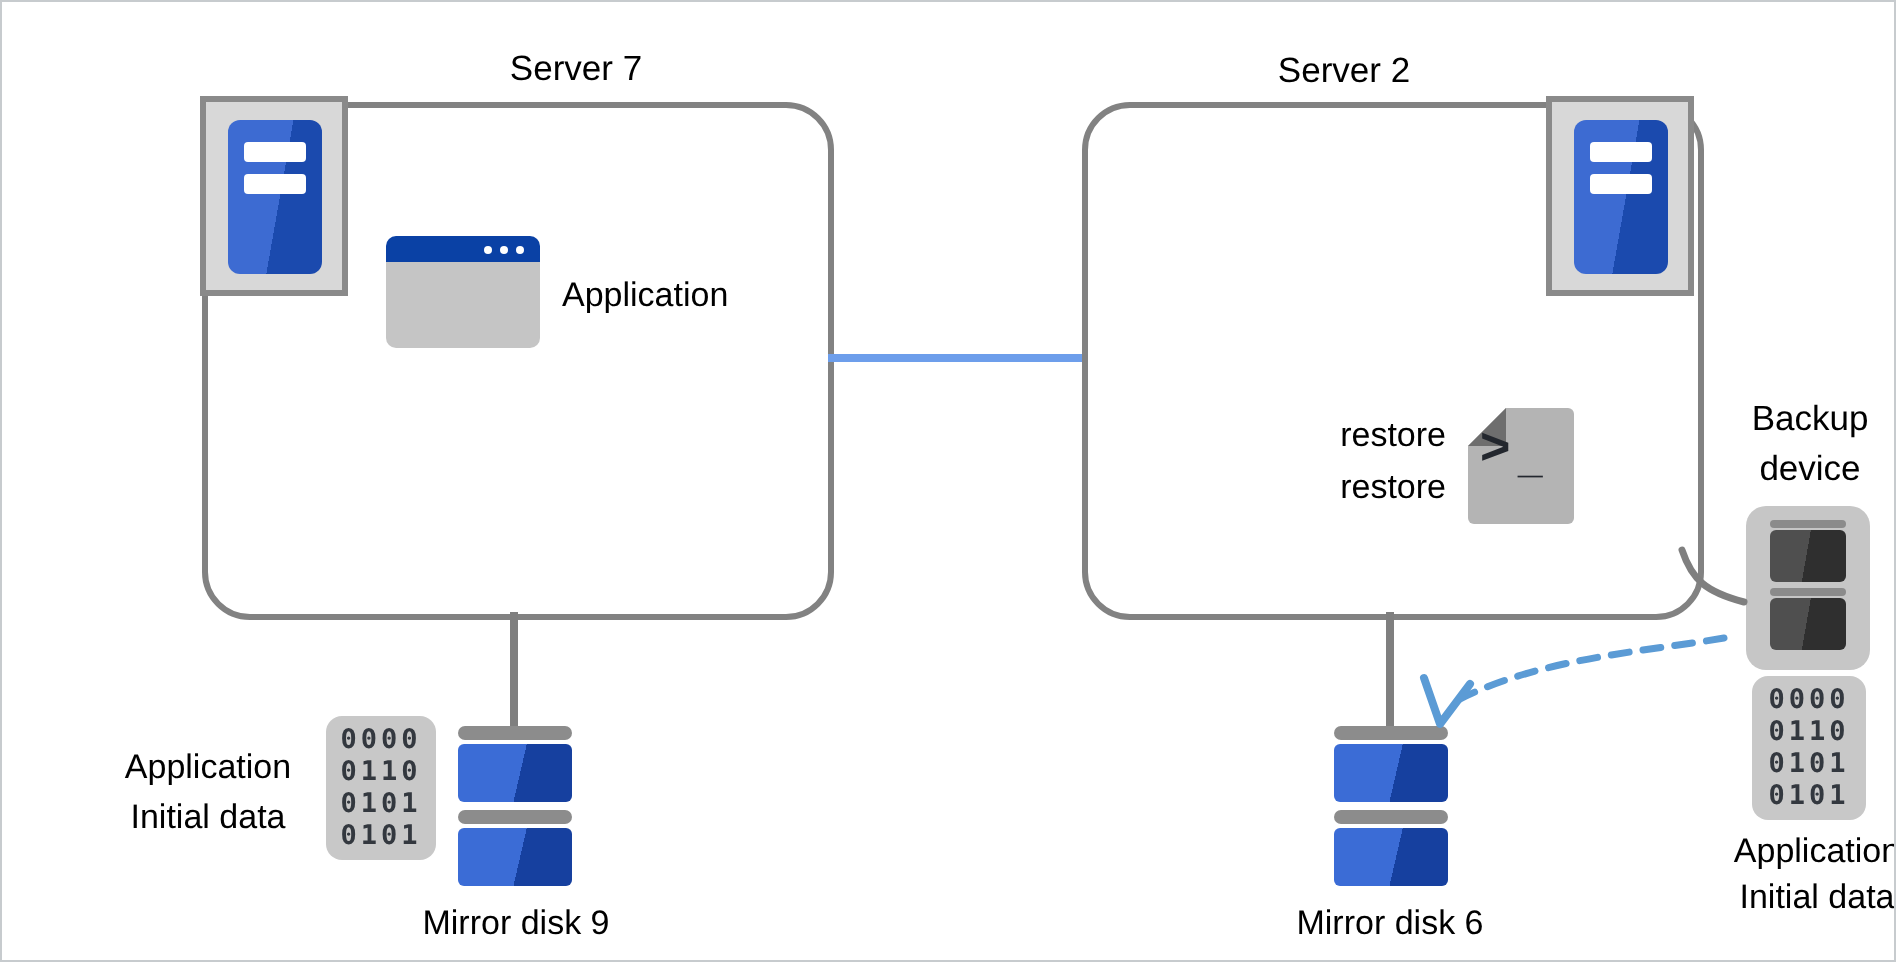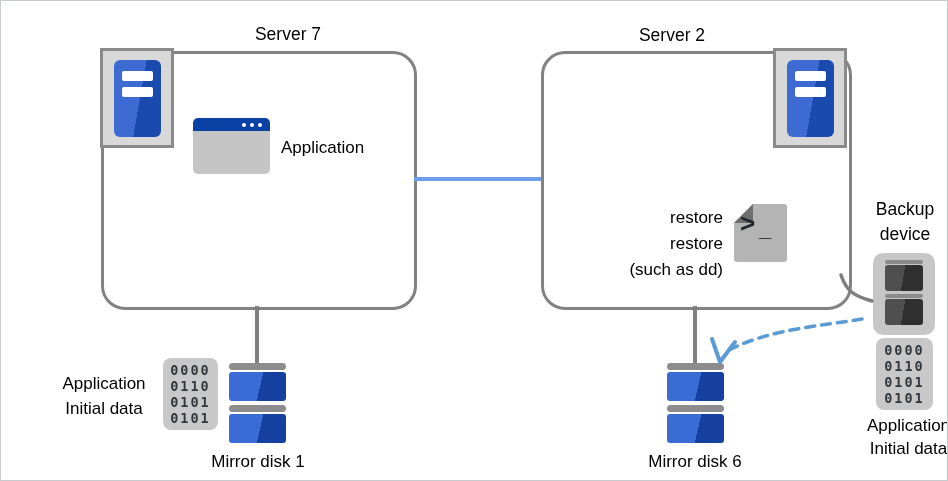--- a/index.html
+++ b/index.html
@@ -125,21 +125,20 @@
   <div class="server-plate" style="left:772px;top:47px;">
     <div class="tower">
       <div class="bar b1"></div>
       <div class="bar b2"></div>
     </div>
   </div>
 
   <div class="abs label right" style="left:540px;top:204px;width:182px;line-height:26px;">
     <div>restore</div>
     <div>restore</div>
-    <div>(such as dd)</div>
   </div>
 
   <div class="script-icon">
     <div class="script-page"></div>
     <div class="script-fold"></div>
     <div class="script-prompt">&gt;</div>
     <div class="script-underscore">_</div>
   </div>
 
   <div class="abs label center" style="left:848px;top:196px;width:112px;line-height:25px;font-size:17.5px;">
@@ -176,21 +175,21 @@
   <div class="binary-icon" style="left:162px;top:357px;">
     <div>0000</div>
     <div>0110</div>
     <div>0101</div>
     <div>0101</div>
   </div>
   <div class="abs label center" style="left:28px;top:370px;width:150px;">
     <div>Application</div>
     <div>Initial data</div>
   </div>
-  <div class="abs label center" style="left:177px;top:448px;width:160px;">Mirror disk 1</div>
+  <div class="abs label center" style="left:177px;top:448px;width:160px;">Mirror disk 9</div>
 
   <div class="stem" style="left:692px;"></div>
   <div class="disk" style="left:666px;">
     <div class="cap"></div>
     <div class="body"></div>
     <div class="cap"></div>
     <div class="body"></div>
   </div>
   <div class="abs label center" style="left:614px;top:448px;width:160px;">Mirror disk 6</div>
 

